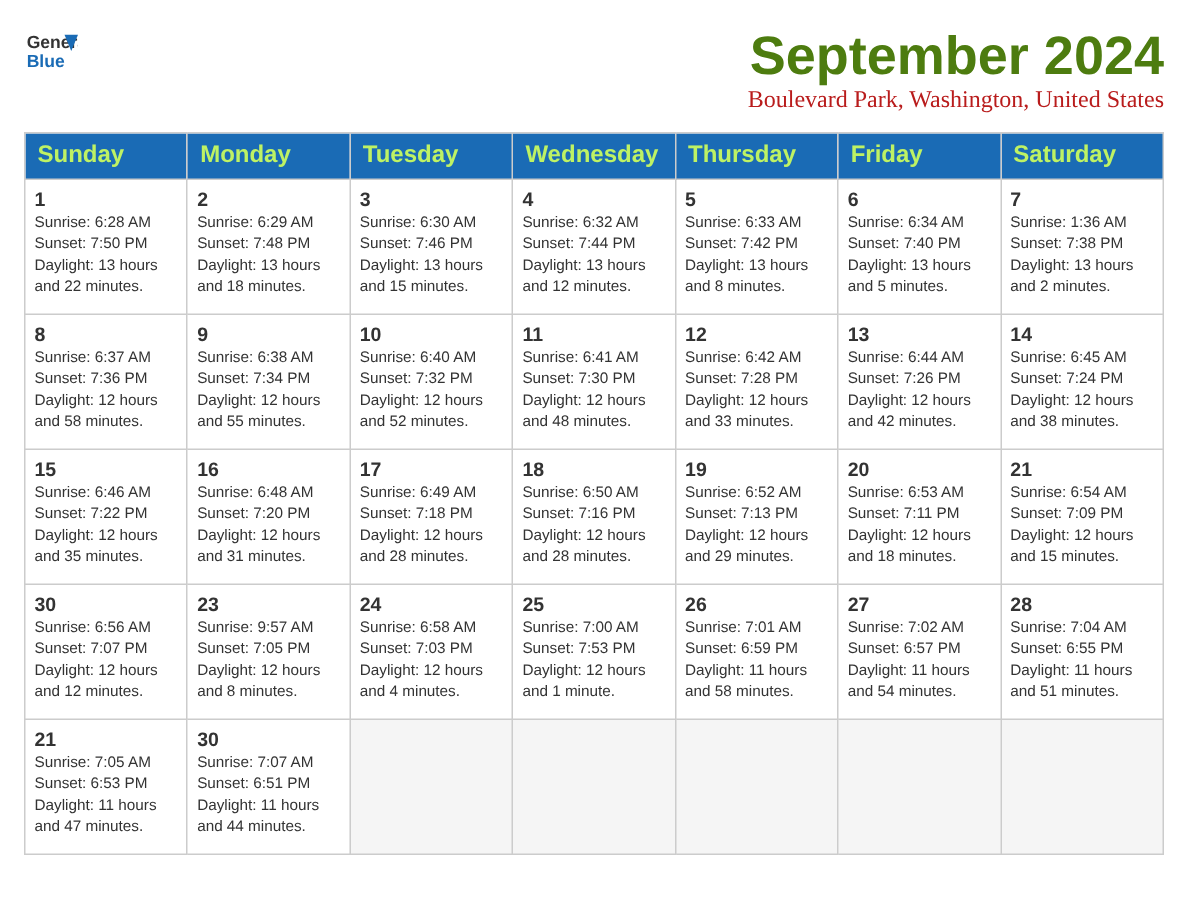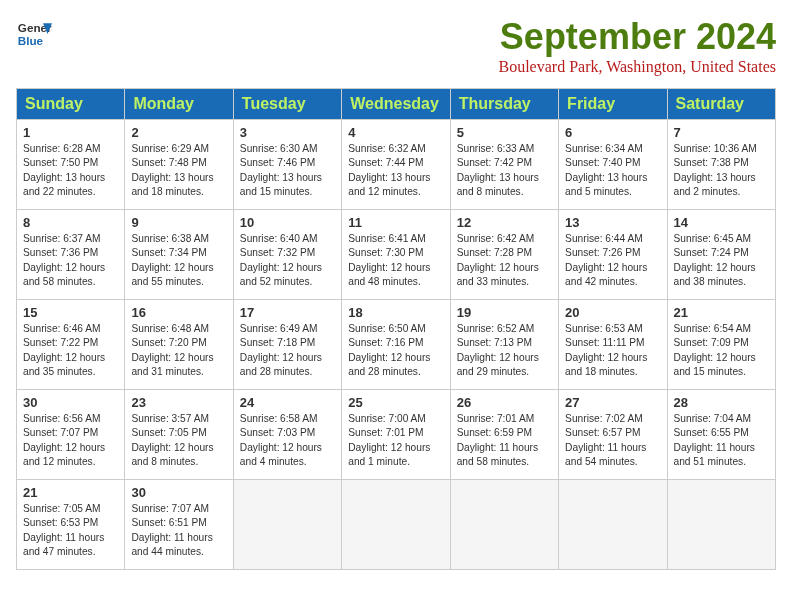--- a/index.html
+++ b/index.html
@@ -106,45 +106,45 @@
     </tr>
   </thead>
   <tbody id="calendar-body">
   <tr>
         <td><span class="day-num">1</span><span class="cell-text">Sunrise: 6:28 AM</span><br><span class="cell-text">Sunset: 7:50 PM</span><br><span class="cell-text">Daylight: 13 hours</span><br><span class="cell-text">and 22 minutes.</span></td>
         <td><span class="day-num">2</span><span class="cell-text">Sunrise: 6:29 AM</span><br><span class="cell-text">Sunset: 7:48 PM</span><br><span class="cell-text">Daylight: 13 hours</span><br><span class="cell-text">and 18 minutes.</span></td>
         <td><span class="day-num">3</span><span class="cell-text">Sunrise: 6:30 AM</span><br><span class="cell-text">Sunset: 7:46 PM</span><br><span class="cell-text">Daylight: 13 hours</span><br><span class="cell-text">and 15 minutes.</span></td>
         <td><span class="day-num">4</span><span class="cell-text">Sunrise: 6:32 AM</span><br><span class="cell-text">Sunset: 7:44 PM</span><br><span class="cell-text">Daylight: 13 hours</span><br><span class="cell-text">and 12 minutes.</span></td>
         <td><span class="day-num">5</span><span class="cell-text">Sunrise: 6:33 AM</span><br><span class="cell-text">Sunset: 7:42 PM</span><br><span class="cell-text">Daylight: 13 hours</span><br><span class="cell-text">and 8 minutes.</span></td>
         <td><span class="day-num">6</span><span class="cell-text">Sunrise: 6:34 AM</span><br><span class="cell-text">Sunset: 7:40 PM</span><br><span class="cell-text">Daylight: 13 hours</span><br><span class="cell-text">and 5 minutes.</span></td>
-        <td><span class="day-num">7</span><span class="cell-text">Sunrise: 10:36 AM</span><br><span class="cell-text">Sunset: 7:38 PM</span><br><span class="cell-text">Daylight: 13 hours</span><br><span class="cell-text">and 2 minutes.</span></td>
+        <td><span class="day-num">7</span><span class="cell-text">Sunrise: 1:36 AM</span><br><span class="cell-text">Sunset: 7:38 PM</span><br><span class="cell-text">Daylight: 13 hours</span><br><span class="cell-text">and 2 minutes.</span></td>
       </tr>
       <tr>
         <td><span class="day-num">8</span><span class="cell-text">Sunrise: 6:37 AM</span><br><span class="cell-text">Sunset: 7:36 PM</span><br><span class="cell-text">Daylight: 12 hours</span><br><span class="cell-text">and 58 minutes.</span></td>
         <td><span class="day-num">9</span><span class="cell-text">Sunrise: 6:38 AM</span><br><span class="cell-text">Sunset: 7:34 PM</span><br><span class="cell-text">Daylight: 12 hours</span><br><span class="cell-text">and 55 minutes.</span></td>
         <td><span class="day-num">10</span><span class="cell-text">Sunrise: 6:40 AM</span><br><span class="cell-text">Sunset: 7:32 PM</span><br><span class="cell-text">Daylight: 12 hours</span><br><span class="cell-text">and 52 minutes.</span></td>
         <td><span class="day-num">11</span><span class="cell-text">Sunrise: 6:41 AM</span><br><span class="cell-text">Sunset: 7:30 PM</span><br><span class="cell-text">Daylight: 12 hours</span><br><span class="cell-text">and 48 minutes.</span></td>
         <td><span class="day-num">12</span><span class="cell-text">Sunrise: 6:42 AM</span><br><span class="cell-text">Sunset: 7:28 PM</span><br><span class="cell-text">Daylight: 12 hours</span><br><span class="cell-text">and 33 minutes.</span></td>
         <td><span class="day-num">13</span><span class="cell-text">Sunrise: 6:44 AM</span><br><span class="cell-text">Sunset: 7:26 PM</span><br><span class="cell-text">Daylight: 12 hours</span><br><span class="cell-text">and 42 minutes.</span></td>
         <td><span class="day-num">14</span><span class="cell-text">Sunrise: 6:45 AM</span><br><span class="cell-text">Sunset: 7:24 PM</span><br><span class="cell-text">Daylight: 12 hours</span><br><span class="cell-text">and 38 minutes.</span></td>
       </tr>
       <tr>
         <td><span class="day-num">15</span><span class="cell-text">Sunrise: 6:46 AM</span><br><span class="cell-text">Sunset: 7:22 PM</span><br><span class="cell-text">Daylight: 12 hours</span><br><span class="cell-text">and 35 minutes.</span></td>
         <td><span class="day-num">16</span><span class="cell-text">Sunrise: 6:48 AM</span><br><span class="cell-text">Sunset: 7:20 PM</span><br><span class="cell-text">Daylight: 12 hours</span><br><span class="cell-text">and 31 minutes.</span></td>
         <td><span class="day-num">17</span><span class="cell-text">Sunrise: 6:49 AM</span><br><span class="cell-text">Sunset: 7:18 PM</span><br><span class="cell-text">Daylight: 12 hours</span><br><span class="cell-text">and 28 minutes.</span></td>
         <td><span class="day-num">18</span><span class="cell-text">Sunrise: 6:50 AM</span><br><span class="cell-text">Sunset: 7:16 PM</span><br><span class="cell-text">Daylight: 12 hours</span><br><span class="cell-text">and 28 minutes.</span></td>
         <td><span class="day-num">19</span><span class="cell-text">Sunrise: 6:52 AM</span><br><span class="cell-text">Sunset: 7:13 PM</span><br><span class="cell-text">Daylight: 12 hours</span><br><span class="cell-text">and 29 minutes.</span></td>
-        <td><span class="day-num">20</span><span class="cell-text">Sunrise: 6:53 AM</span><br><span class="cell-text">Sunset: 11:11 PM</span><br><span class="cell-text">Daylight: 12 hours</span><br><span class="cell-text">and 18 minutes.</span></td>
+        <td><span class="day-num">20</span><span class="cell-text">Sunrise: 6:53 AM</span><br><span class="cell-text">Sunset: 7:11 PM</span><br><span class="cell-text">Daylight: 12 hours</span><br><span class="cell-text">and 18 minutes.</span></td>
         <td><span class="day-num">21</span><span class="cell-text">Sunrise: 6:54 AM</span><br><span class="cell-text">Sunset: 7:09 PM</span><br><span class="cell-text">Daylight: 12 hours</span><br><span class="cell-text">and 15 minutes.</span></td>
       </tr>
       <tr>
         <td><span class="day-num">30</span><span class="cell-text">Sunrise: 6:56 AM</span><br><span class="cell-text">Sunset: 7:07 PM</span><br><span class="cell-text">Daylight: 12 hours</span><br><span class="cell-text">and 12 minutes.</span></td>
-        <td><span class="day-num">23</span><span class="cell-text">Sunrise: 3:57 AM</span><br><span class="cell-text">Sunset: 7:05 PM</span><br><span class="cell-text">Daylight: 12 hours</span><br><span class="cell-text">and 8 minutes.</span></td>
+        <td><span class="day-num">23</span><span class="cell-text">Sunrise: 9:57 AM</span><br><span class="cell-text">Sunset: 7:05 PM</span><br><span class="cell-text">Daylight: 12 hours</span><br><span class="cell-text">and 8 minutes.</span></td>
         <td><span class="day-num">24</span><span class="cell-text">Sunrise: 6:58 AM</span><br><span class="cell-text">Sunset: 7:03 PM</span><br><span class="cell-text">Daylight: 12 hours</span><br><span class="cell-text">and 4 minutes.</span></td>
-        <td><span class="day-num">25</span><span class="cell-text">Sunrise: 7:00 AM</span><br><span class="cell-text">Sunset: 7:01 PM</span><br><span class="cell-text">Daylight: 12 hours</span><br><span class="cell-text">and 1 minute.</span></td>
+        <td><span class="day-num">25</span><span class="cell-text">Sunrise: 7:00 AM</span><br><span class="cell-text">Sunset: 7:53 PM</span><br><span class="cell-text">Daylight: 12 hours</span><br><span class="cell-text">and 1 minute.</span></td>
         <td><span class="day-num">26</span><span class="cell-text">Sunrise: 7:01 AM</span><br><span class="cell-text">Sunset: 6:59 PM</span><br><span class="cell-text">Daylight: 11 hours</span><br><span class="cell-text">and 58 minutes.</span></td>
         <td><span class="day-num">27</span><span class="cell-text">Sunrise: 7:02 AM</span><br><span class="cell-text">Sunset: 6:57 PM</span><br><span class="cell-text">Daylight: 11 hours</span><br><span class="cell-text">and 54 minutes.</span></td>
         <td><span class="day-num">28</span><span class="cell-text">Sunrise: 7:04 AM</span><br><span class="cell-text">Sunset: 6:55 PM</span><br><span class="cell-text">Daylight: 11 hours</span><br><span class="cell-text">and 51 minutes.</span></td>
       </tr>
       <tr>
         <td><span class="day-num">21</span><span class="cell-text">Sunrise: 7:05 AM</span><br><span class="cell-text">Sunset: 6:53 PM</span><br><span class="cell-text">Daylight: 11 hours</span><br><span class="cell-text">and 47 minutes.</span></td>
         <td><span class="day-num">30</span><span class="cell-text">Sunrise: 7:07 AM</span><br><span class="cell-text">Sunset: 6:51 PM</span><br><span class="cell-text">Daylight: 11 hours</span><br><span class="cell-text">and 44 minutes.</span></td>
         <td class="empty"></td>
         <td class="empty"></td>
         <td class="empty"></td>

